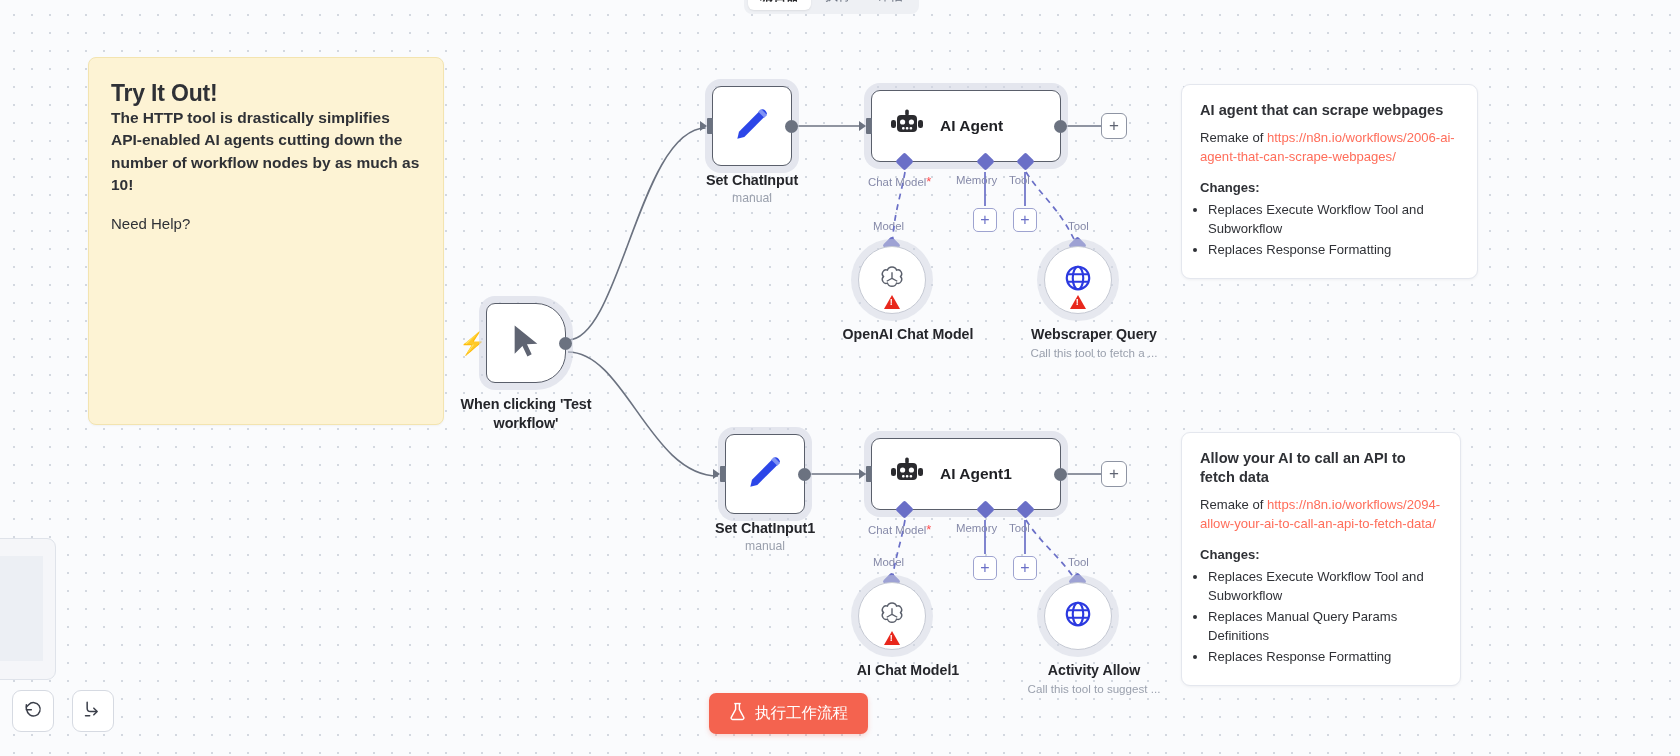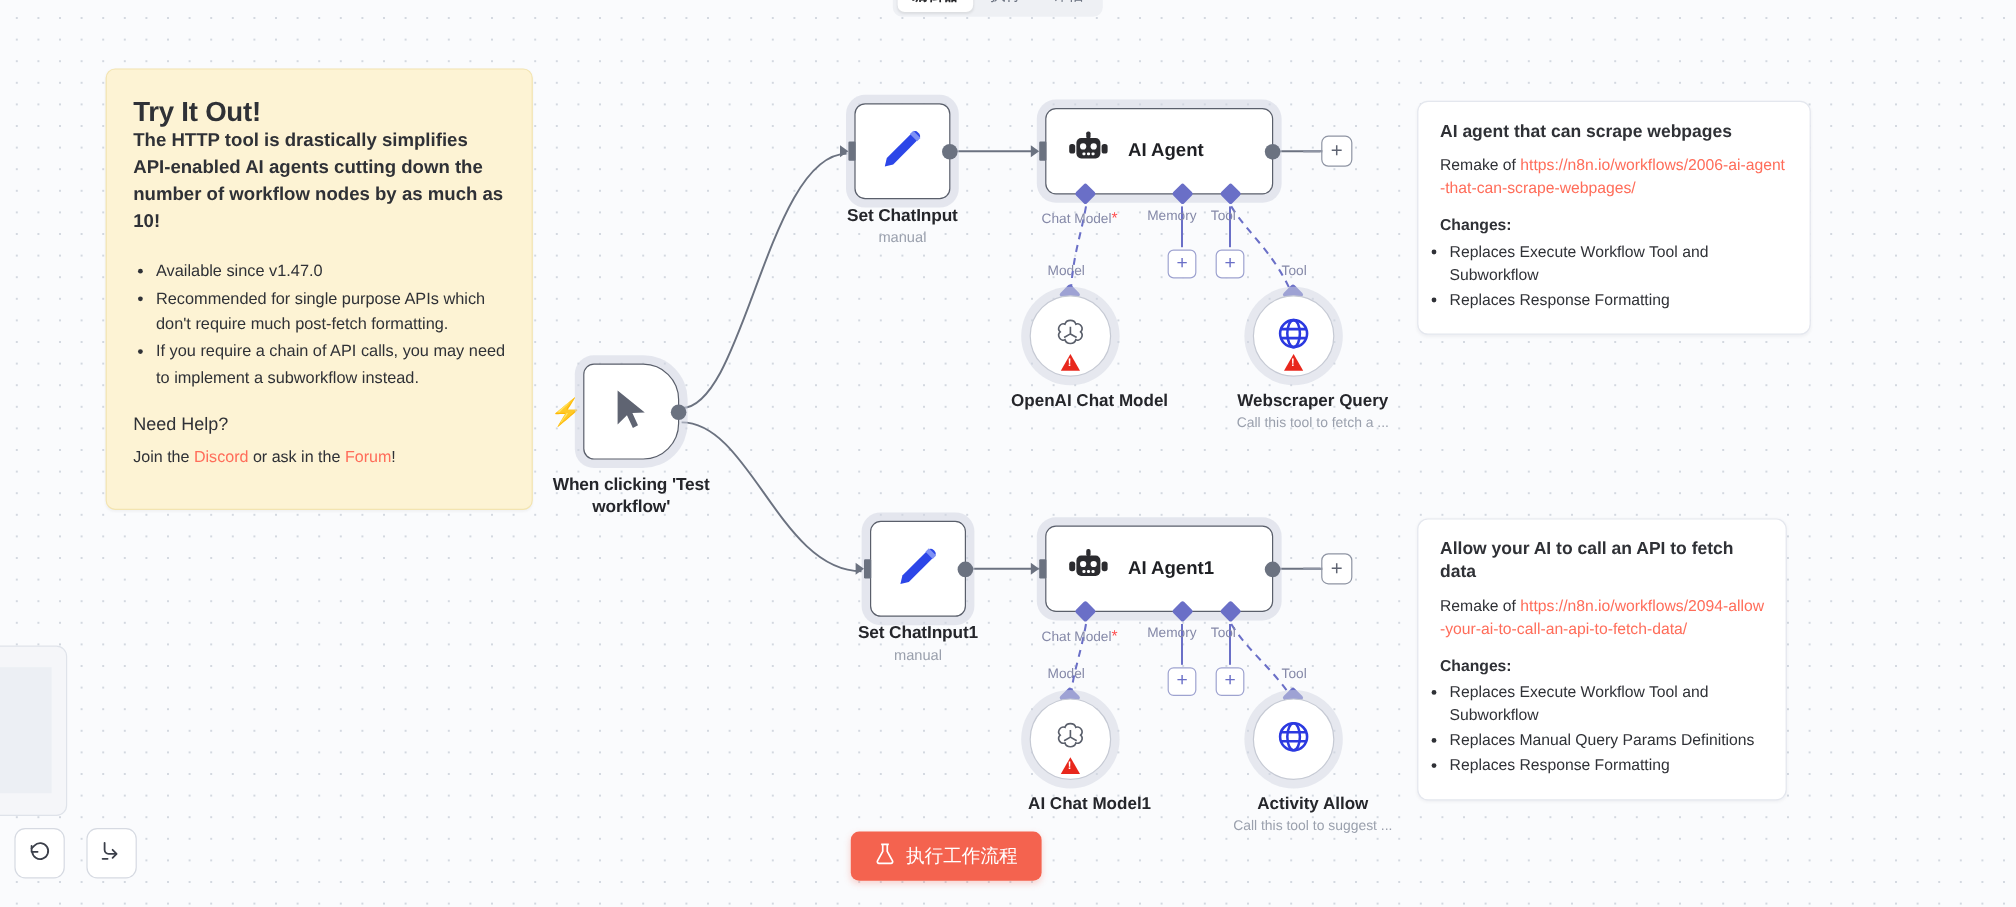--- a/index.html
+++ b/index.html
@@ -70,22 +70,22 @@
     color: #2f3136;
     box-shadow: 0 1px 3px rgba(20,25,40,.05);
     overflow: hidden;
   }
   .note h3 { font-size: 14.6px; font-weight: 700; margin-bottom: 9px; line-height:1.3;}
   .note p { font-size: 13.1px; line-height: 1.42; }
   .note .lbl { font-size: 13.1px; font-weight: 700; margin: 14px 0 6px; }
   .note a { color: #ff6d5a; text-decoration: none; word-break: break-all; }
   .note ul { margin-left: 8px; }
   .note li { font-size: 13.1px; line-height: 1.45; margin-bottom: 2px; }
-  #note-scrape { left: 1181px; top: 84px; width: 328px; }
-  #note-api    { left: 1181px; top: 432px; width: 308px; }
+  #note-scrape { left: 1181px; top: 84px; width: 297px; }
+  #note-api    { left: 1181px; top: 432px; width: 280px; }
 
   
   .node { position: absolute; }
   .node-box {
     position: relative;
     background: #ffffff;
     border: 1.6px solid #5a5f6b;
     border-radius: 9px;
     box-shadow: 0 0 0 7px rgba(209,214,226,.55);
     display: flex; align-items: center;
@@ -255,27 +255,21 @@
 
   <div class="tabbar">
     <div class="tab active">编辑器</div>
     <div class="tab">执行</div>
     <div class="tab">评估</div>
   </div>
 
   <div class="sticky">
     <h1>Try It Out!</h1>
     <div class="lead">The HTTP tool is drastically simplifies API-enabled AI agents cutting down the number of workflow nodes by as much as 10!</div>
-    <ul>
-      <li>Available since v1.47.0</li>
-      <li>Recommended for single purpose APIs which don't require much post-fetch formatting.</li>
-      <li>If you require a chain of API calls, you may need to implement a subworkflow instead.</li>
-    </ul>
     <h2>Need Help?</h2>
-    <p class="small"><span>Join the </span><a href="#">Discord</a><span> or ask in the </span><a href="#">Forum</a><span>!</span></p>
     <div class="spacer"></div>
 
   </div>
 
   <div class="note" id="note-scrape">
     <h3>AI agent that can scrape webpages</h3>
     <p><span>Remake of </span><a href="#">https://n8n.io/workflows/2006-ai-agent-that-can-scrape-webpages/</a></p>
     <div class="lbl">Changes:</div>
     <ul>
       <li>Replaces Execute Workflow Tool and Subworkflow</li>

